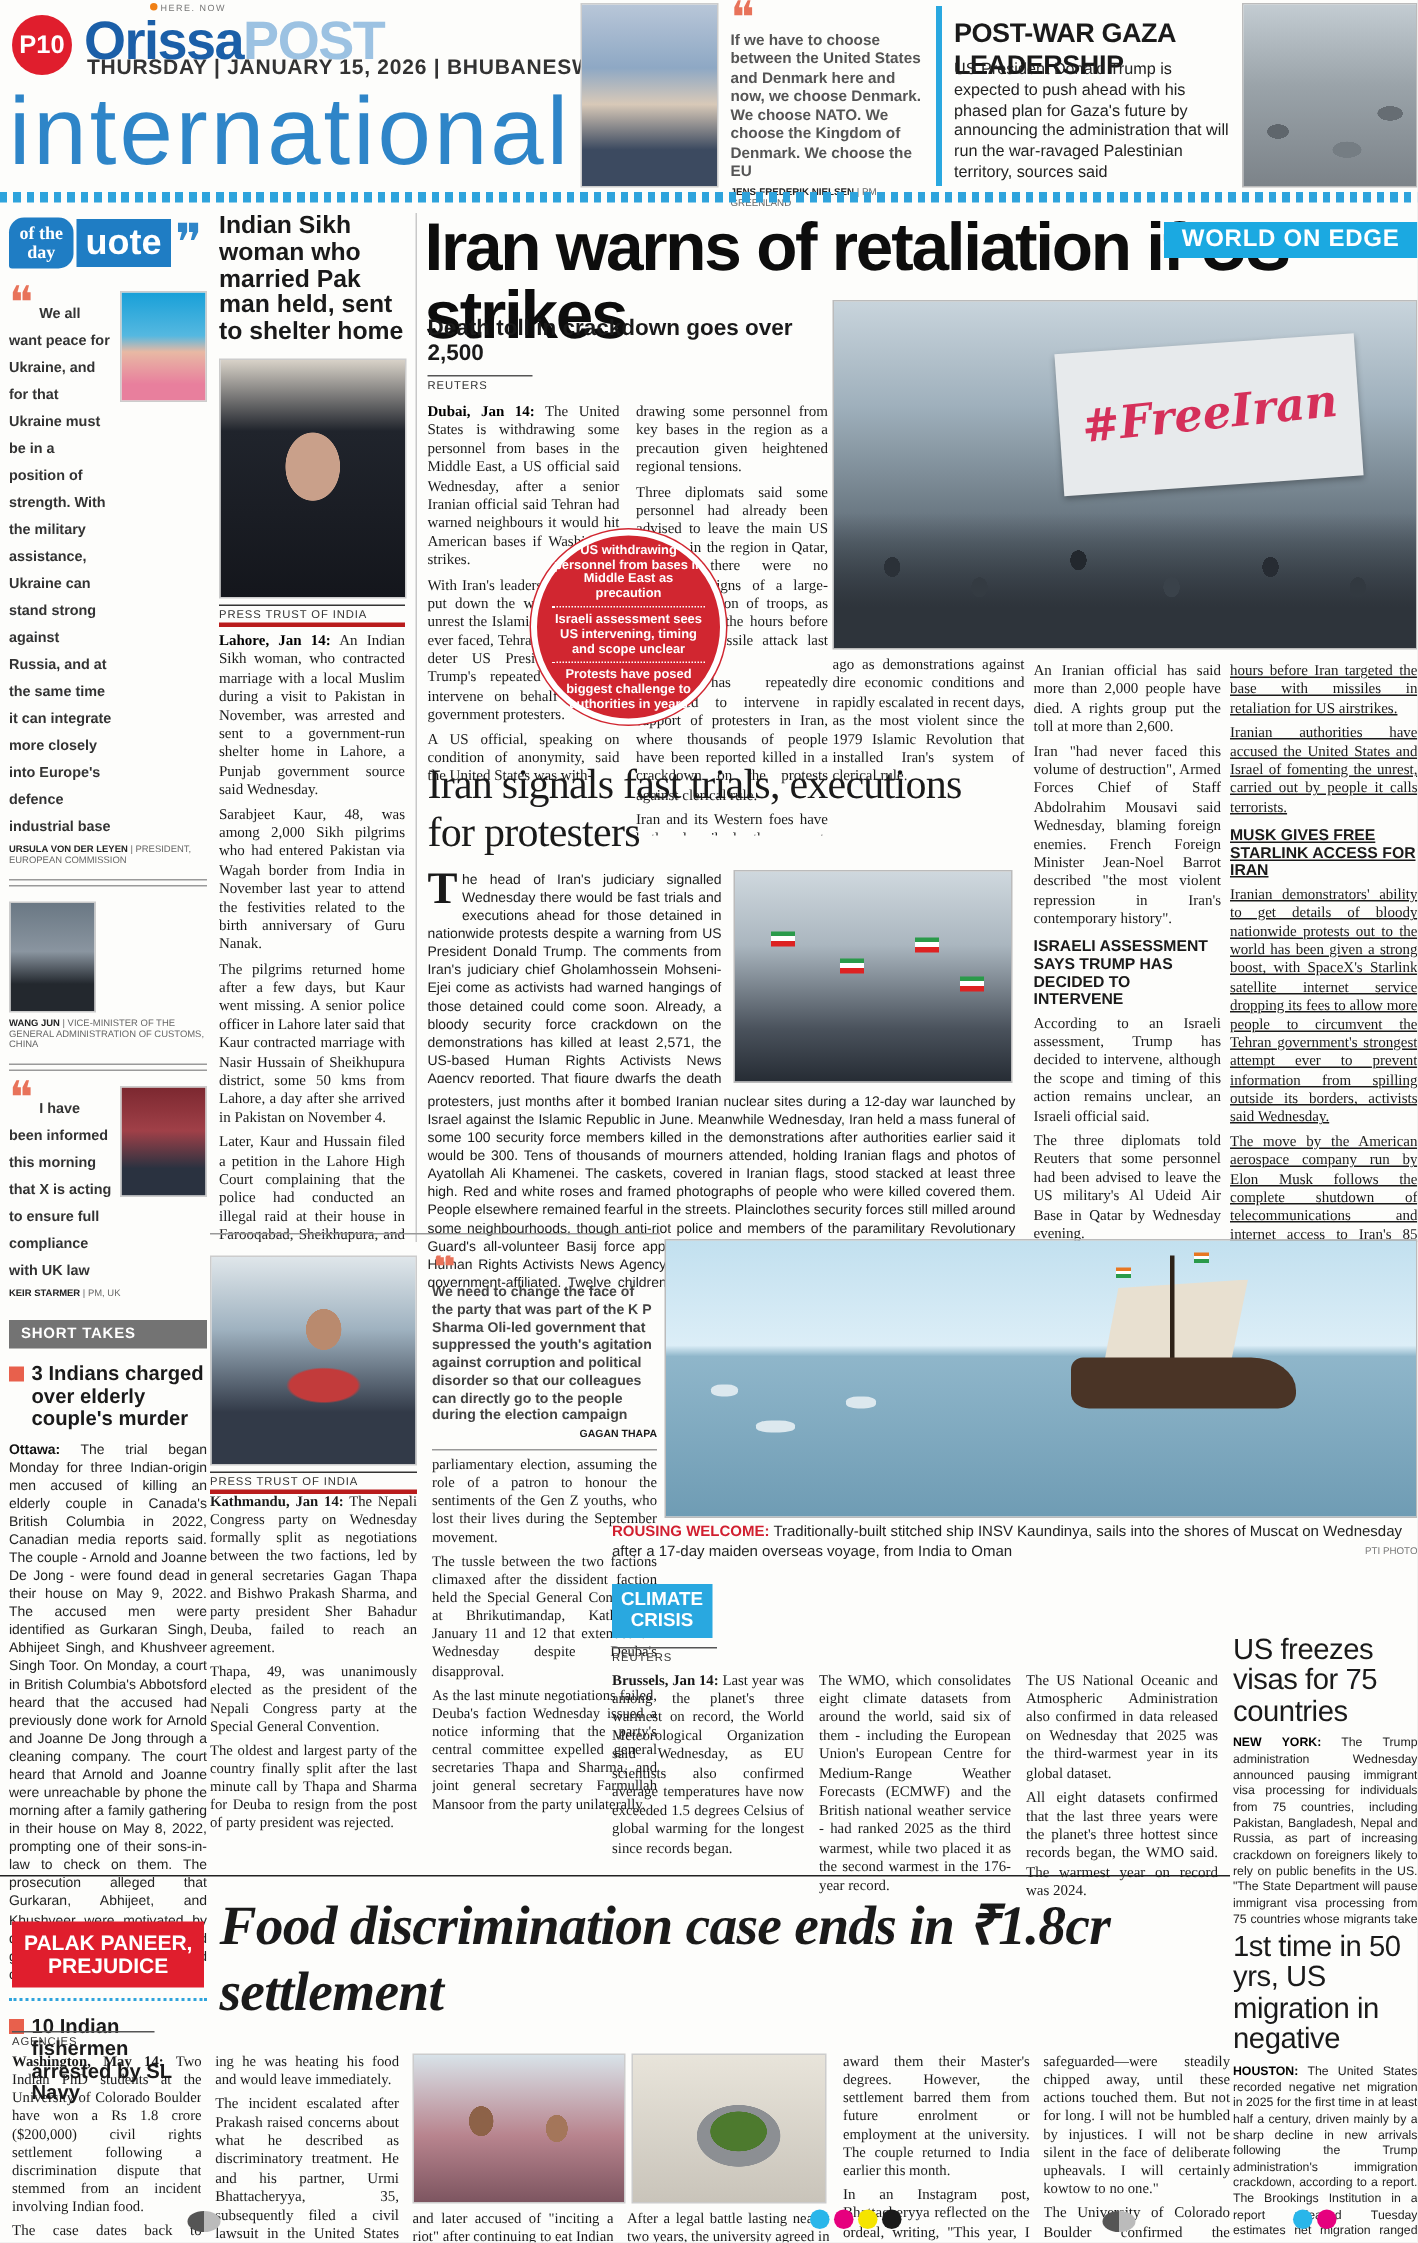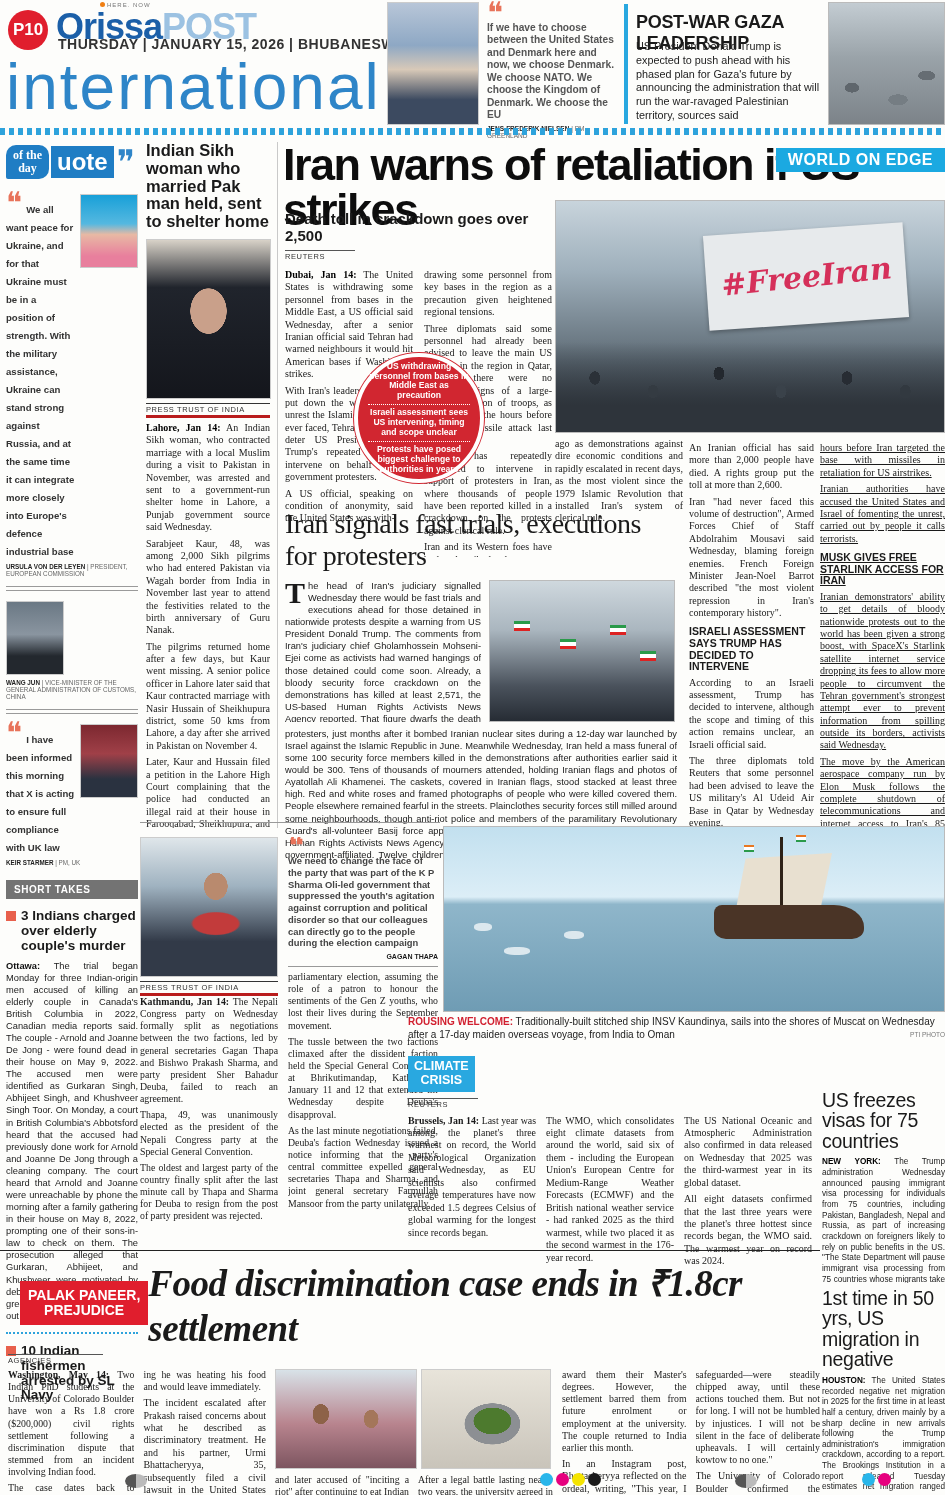--- a/index.html
+++ b/index.html
@@ -174,21 +174,21 @@
 
   
   #visas { left:822px; top:1090px; width:123px; height:193px; }
   .rb-h { font-size:19.5px; line-height:1.05; font-family:"Liberation Sans",sans-serif; font-weight:400; letter-spacing:-.3px; }
   .rb-b { font-size:8.2px; line-height:1.3; margin-top:6px; font-family:"Liberation Sans",sans-serif; color:#222; }
   .rb-b b { color:#000; }
   #migration { left:822px; top:1288px; width:123px; height:205px; }
 
   
   #food { left:0; top:1250px; width:820px; height:245px; border-top:1px solid #222; padding-top:5px; }
-  .food-top { display:flex; align-items:center; padding-left:20px; }
+  .food-top { display:flex; gap:10px; align-items:center; padding-left:8px; }
   .food-kick { background:#e01e2d; color:#fff; font-weight:bold; font-size:14px; line-height:1.1;
       padding:7px 8px; text-align:center; font-family:"Liberation Sans",sans-serif; flex:none; }
   .food-h { font-size:37px; font-style:italic; font-weight:bold; letter-spacing:-.5px; }
   .food-byl { margin-left:8px; margin-top:4px; width:95px; }
   .food-cols { display:flex; gap:9px; padding:4px 0 0 8px; }
   .fcol { font-size:9.8px; line-height:1.24; text-align:justify; height:176px; overflow:hidden; }
   .f1 { width:131px; } .f2 { width:127px; }
   .fmid { width:278px; }
   .fphotos { display:flex; gap:4px; }
   .ph-selfie { width:142px; height:100px; border:1px solid #ccc;

